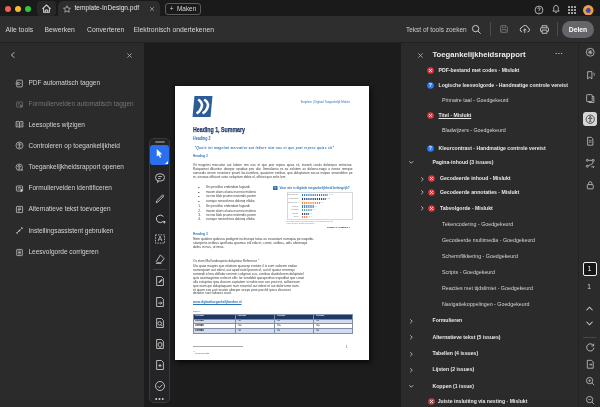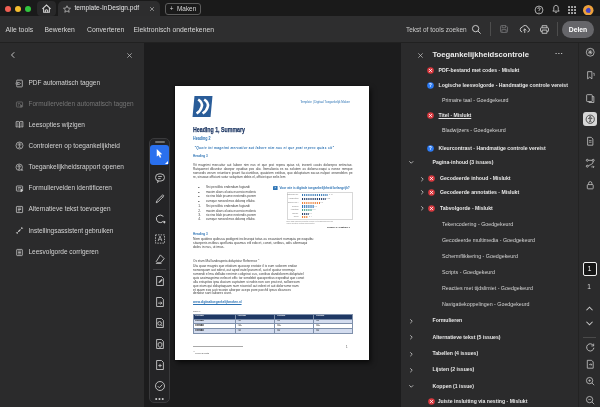--- a/index.html
+++ b/index.html
@@ -343,21 +343,21 @@
       <circle cx="8" cy="8" r="6"></circle>
         <path d="M5 8.2 L7.2 10.4 L11 6.2"></path>
     </svg>
     <div class="abs" style="left:5.5px;top:256px;color:#c8c8c8;font-size:7px;letter-spacing:0.8px;">•••</div>
   </div>
 
   <div id="rpanel" class="abs">
     <svg class="abs" style="left:16px;top:8.5px;" width="7" height="7" viewBox="0 0 16 16" stroke="#c6c6c6" stroke-width="1.6">
         <path d="M3 3 L13 13 M13 3 L3 13"></path>
       </svg>
-    <div class="abs" style="left:31.5px;top:7.2px;font-size:7.7px;font-weight:bold;color:#ececec;">Toegankelijkheidscontrole</div>
+    <div class="abs" style="left:31.5px;top:7.2px;font-size:7.7px;font-weight:bold;color:#ececec;">Toegankelijkheidsrapport</div>
     <div class="abs" style="left:154px;top:3.5px;font-size:8px;font-weight:bold;color:#c6c6c6;letter-spacing:0.5px;">...</div>
 
     <svg class="abs badge" style="left:26px;top:24px;" viewBox="0 0 10 10">
         <circle cx="5" cy="5" r="4.7" fill="#da3a40"></circle>
         <path d="M3.1 3.1 L6.9 6.9 M6.9 3.1 L3.1 6.9" stroke="#fff" stroke-width="1.3"></path>
       </svg>
     <div class="abs rbold" style="left:37.5px;top:24.2px;">PDF-bestand met codes - Mislukt</div>
     <svg class="abs badge" style="left:26px;top:39px;" viewBox="0 0 10 10">
         <circle cx="5" cy="5" r="4.7" fill="#2d7cf5"></circle>
         <text x="5" y="7.3" font-size="6.5" font-weight="bold" fill="#fff" text-anchor="middle" font-family="Liberation Sans">?</text>

